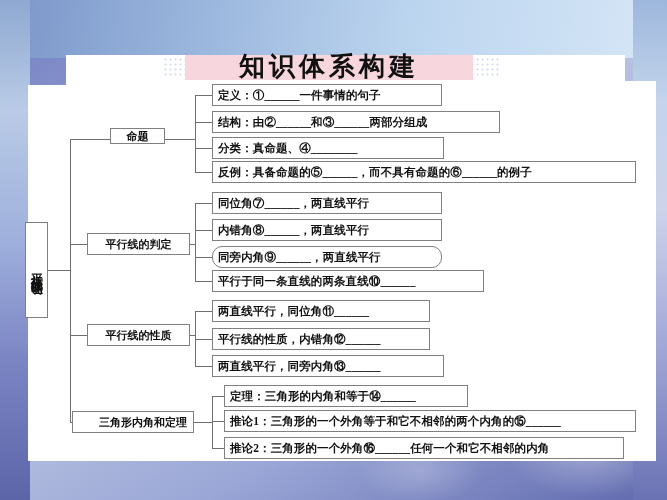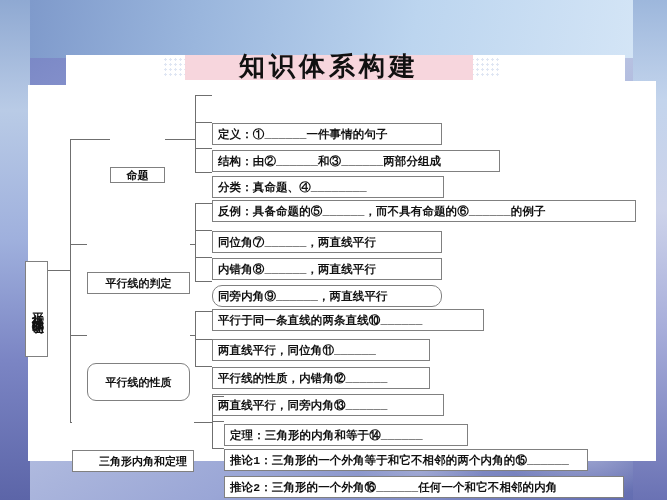--- a/index.html
+++ b/index.html
@@ -52,25 +52,24 @@
     display:flex;align-items:center;justify-content:center;
     font-family:"DejaVu Sans","Liberation Sans",sans-serif;
     font-size:26px;font-weight:bold;color:#111;letter-spacing:4px;
     white-space:nowrap;
   }
 
   
   .node{
     position:absolute;box-sizing:border-box;
     border:1px solid #808080;background:#fff;
-    font-family:Liberation Mono, monospace;
+    font-family:Liberation Serif, serif;
     color:#111;font-size:11px;font-weight:bold;
     display:flex;align-items:center;
     white-space:nowrap;
-    margin-top:39px;
   }
   .node.center{justify-content:center;}
   .node.leaf{padding-left:5px;font-size:11.5px;letter-spacing:.1px;}
   .node.vert{
     writing-mode:vertical-rl;text-orientation:upright;
     justify-content:center;align-items:center;
     letter-spacing:2px;font-size:12px;
   }
   .ln{position:absolute;background:#6f6f6f;}
   .ln.h{height:1px;}
@@ -147,21 +146,21 @@
   <div class="node leaf" style="left:212px;top:246px;width:230px;height:22px;border-radius:10px;">
     <span>同旁内角⑨______，两直线平行</span>
   </div>
 
   <div class="ln h" style="left:195px;top:281px;width:17px;"></div>
   <div class="node leaf" style="left:212px;top:270px;width:272px;height:22px;">
     <span>平行于同一条直线的两条直线⑩______</span>
   </div>
 
   <div class="ln h" style="left:70px;top:335px;width:17px;"></div>
-  <div class="node center" style="left:87px;top:324px;width:103px;height:38px;border-radius:9px;">
+  <div class="node center" style="left:87px;top:324px;width:103px;height:22px;">
     <span>平行线的性质</span>
   </div>
   <div class="ln h" style="left:190px;top:335px;width:5px;"></div>
   <div class="ln v" style="left:195px;top:311px;height:55px;"></div>
 
   <div class="ln h" style="left:195px;top:311px;width:17px;"></div>
   <div class="node leaf" style="left:212px;top:300px;width:218px;height:22px;">
     <span>两直线平行，同位角⑪______</span>
   </div>
 
@@ -181,21 +180,21 @@
   </div>
   <div class="ln h" style="left:194px;top:422px;width:18px;"></div>
   <div class="ln v" style="left:212px;top:396px;height:52px;"></div>
 
   <div class="ln h" style="left:212px;top:396px;width:12px;"></div>
   <div class="node leaf" style="left:224px;top:385px;width:244px;height:22px;">
     <span>定理：三角形的内角和等于⑭______</span>
   </div>
 
   <div class="ln h" style="left:212px;top:421px;width:12px;"></div>
-  <div class="node leaf" style="left:224px;top:410px;width:364px;height:22px;">
+  <div class="node leaf" style="left:224px;top:410px;width:412px;height:22px;">
     <span>推论1：三角形的一个外角等于和它不相邻的两个内角的⑮______</span>
   </div>
 
   <div class="ln h" style="left:212px;top:448px;width:12px;"></div>
   <div class="node leaf" style="left:224px;top:437px;width:400px;height:22px;">
     <span>推论2：三角形的一个外角⑯______任何一个和它不相邻的内角</span>
   </div>
 
 </div>
 

